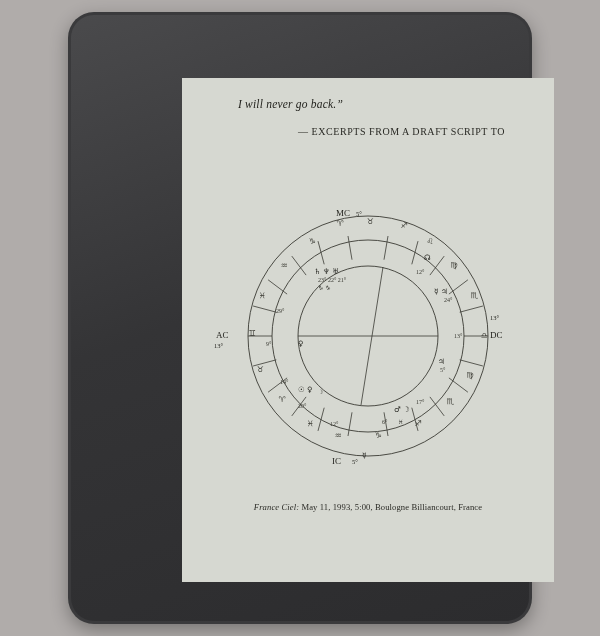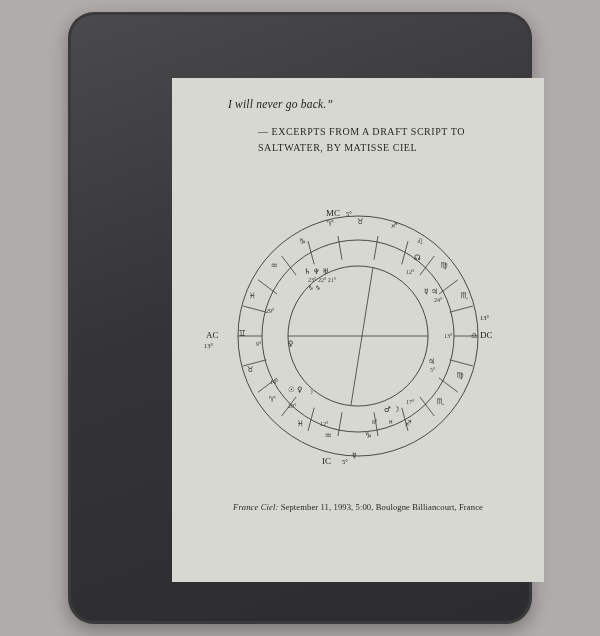--- a/index.html
+++ b/index.html
@@ -38,21 +38,21 @@
     top: 3px;
     right: 3px;
     bottom: 3px;
     border-radius: 23px;
     background: linear-gradient(160deg, #4a4a4c 0%, #343436 45%, #2c2c2e 100%);
   }
 
   
   .screen {
     position: absolute;
-    left: 104px;
+    left: 114px;
     top: 66px;
     width: 372px;
     height: 504px;
     background: #d6d8d1;
   }
 
   
   .epigraph {
     position: absolute;
     left: 56px;
@@ -60,21 +60,21 @@
     width: 300px;
   }
   .epigraph-line {
     font-style: italic;
     font-size: 11.5px;
     color: #24241f;
     letter-spacing: 0.2px;
   }
   .attribution {
     margin-top: 14px;
-    margin-left: 30px;
+    margin-left: 60px;
     font-size: 10px;
     color: #2a2a25;
     letter-spacing: 0.55px;
     line-height: 1.55;
     font-variant: small-caps;
   }
 
   
   .chart-wrap {
     position: absolute;
@@ -119,21 +119,20 @@
   <div class="device">
     <div class="device-inner-bevel"></div>
     <div class="bezel-bottom"></div>
 
     <div class="screen">
 
       <div class="epigraph">
         <div class="epigraph-line">I will never go back.”</div>
         <div class="attribution">
           <div>— EXCERPTS FROM A DRAFT SCRIPT TO</div>
-          <div>SALTWATER, BY MATISSE CIEL</div>
         </div>
       </div>
 
       <div class="chart-wrap">
         <svg viewBox="0 0 300 300" xmlns="http://www.w3.org/2000/svg">
           <g fill="none" stroke="#3a3a33" stroke-width="0.9">
             <circle cx="150" cy="150" r="120"></circle>
             <circle cx="150" cy="150" r="96"></circle>
             <circle cx="150" cy="150" r="70"></circle>
           </g>
@@ -226,18 +225,18 @@
             <text x="100" y="208" font-size="6">☽</text>
             <text x="176" y="226">♂ ☽</text>
             <text x="180" y="238" font-size="6">♓</text>
             <text x="144" y="272">☿</text>
             <text x="80" y="160">♀</text>
           </g>
         </svg>
       </div>
 
       <div class="caption">
-        <span class="ital">France Ciel:</span><span> September 11, 1993, 5:00, Boulogne Billiancourt, France</span>
+        <span class="ital">France Ciel:</span><span> May 11, 1993, 5:00, Boulogne Billiancourt, France</span>
       </div>
 
     </div>
   </div>
 </div>
 
 </body></html>

